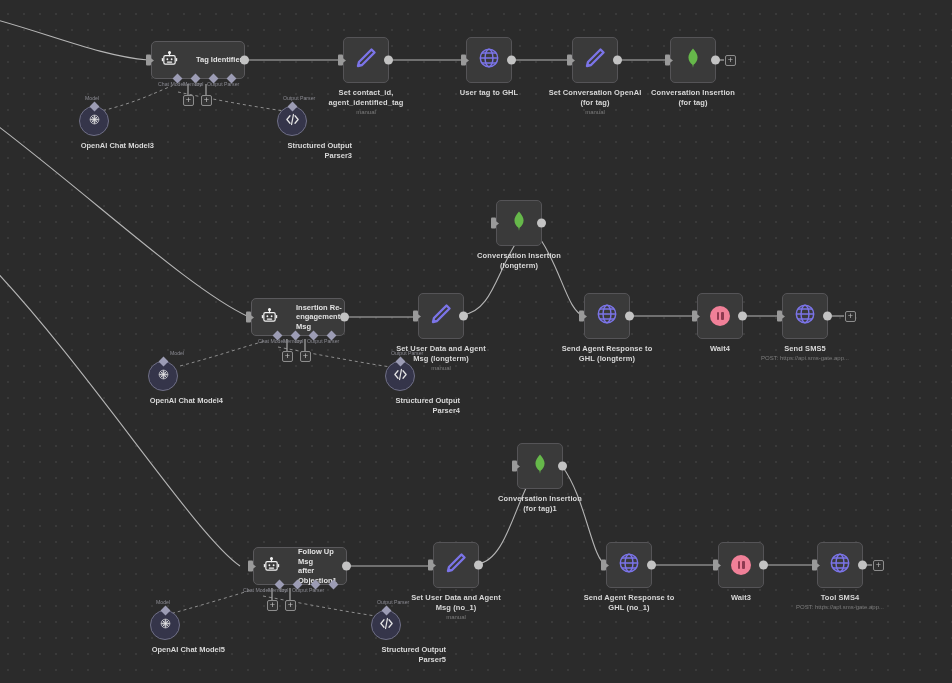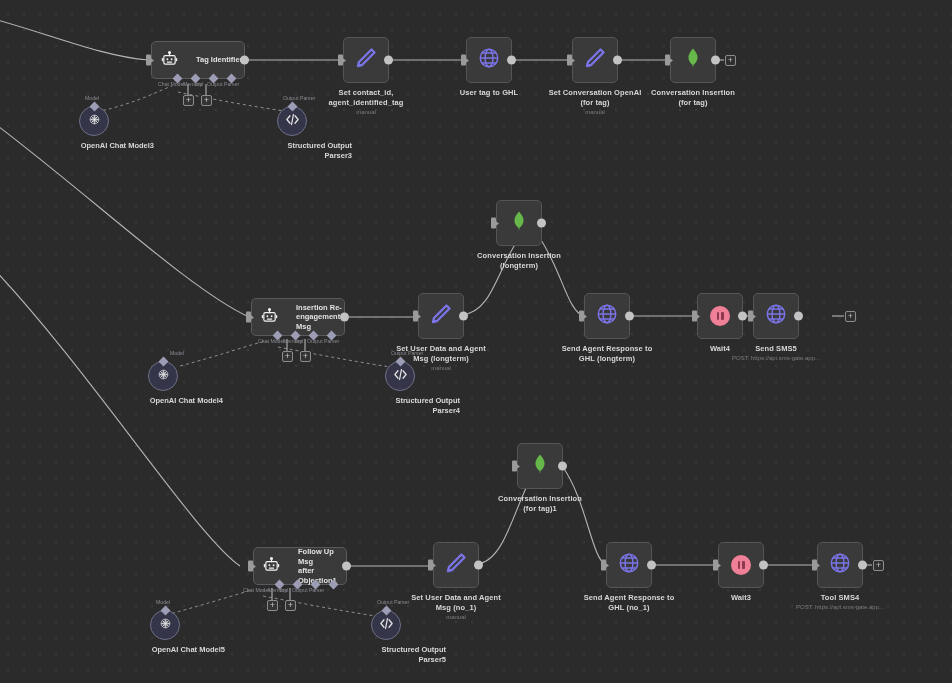--- a/index.html
+++ b/index.html
@@ -435,21 +435,21 @@
     <span class="wait-circle">
       <span class="wait-bars">
           <i></i>
           <i></i>
         </span>
     </span>
     <span class="port-out"></span>
     <span class="node-label">Wait4</span>
   </div>
 
-  <div class="node" style="left:753px; top:293px;">
+  <div class="node" style="left:782px; top:293px;">
     <span class="port-in"></span>
     <span class="ic icon-globe">
       <svg viewBox="0 0 24 24" fill="none" stroke="#7b74e8" stroke-width="1.6">
         <circle cx="12" cy="12" r="9.5"></circle>
           <ellipse cx="12" cy="12" rx="4.3" ry="9.5"></ellipse>
           <path d="M2.5 12h19M4 6.5h16M4 17.5h16"></path>
       </svg>
     </span>
     <span class="port-out"></span>
     <span class="node-label">Send SMS5</span>

